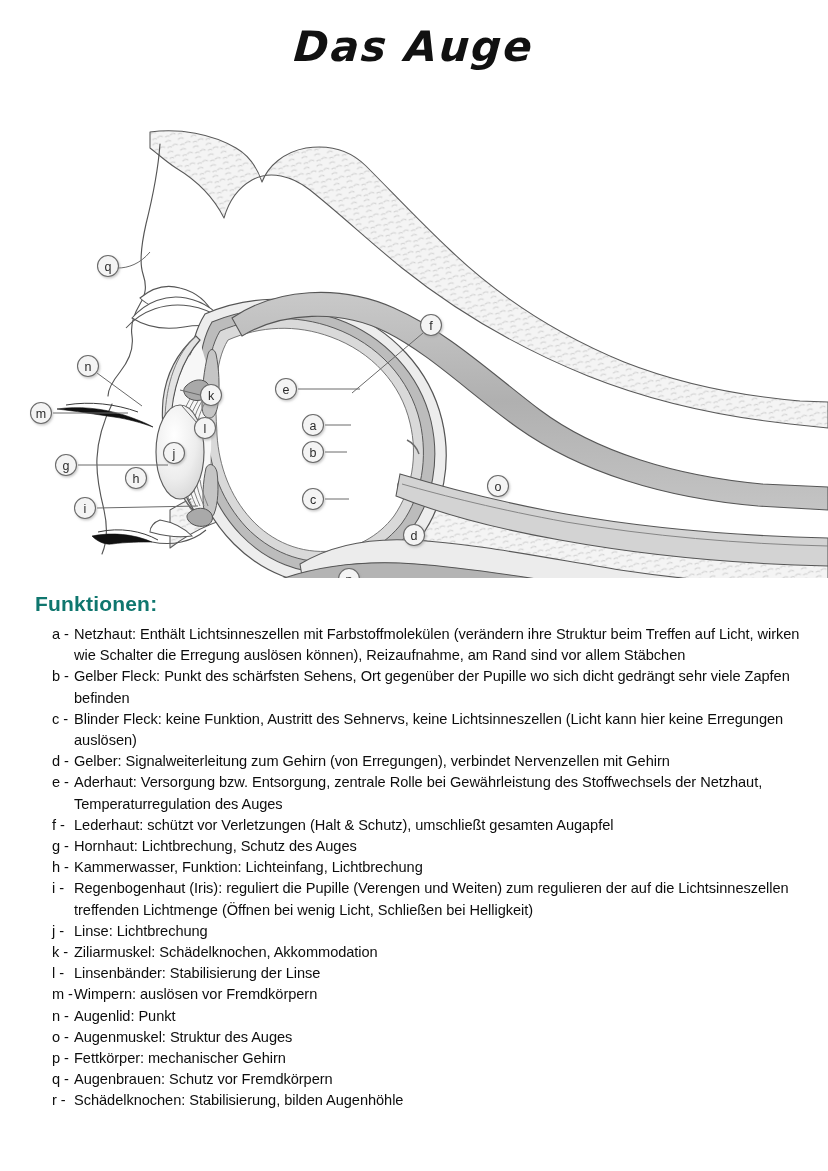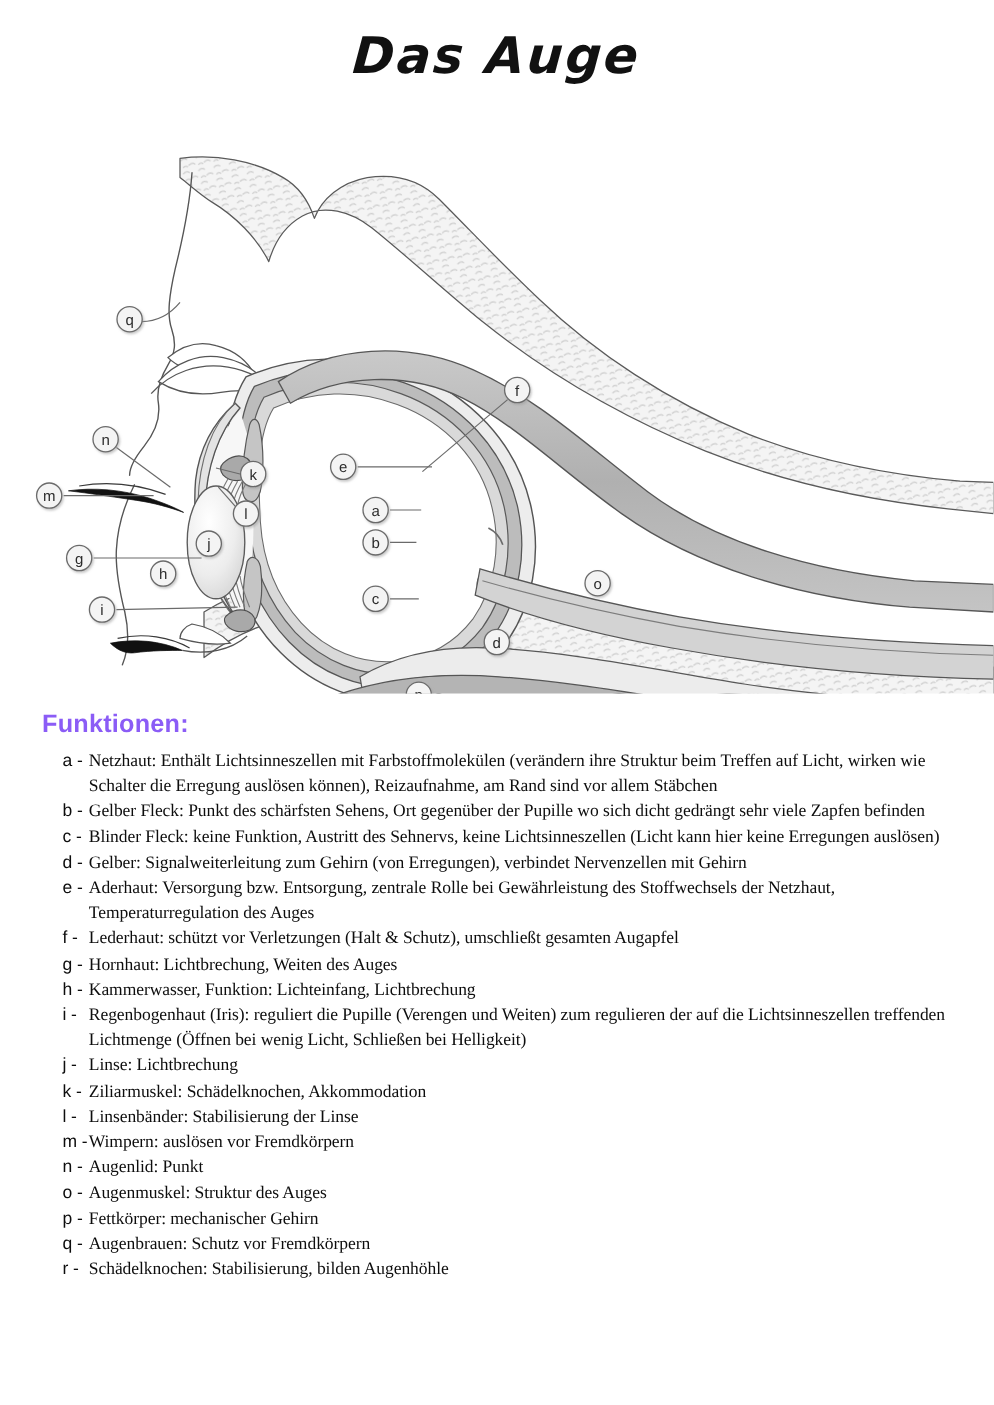--- a/index.html
+++ b/index.html
@@ -45,21 +45,21 @@
   .figure svg { display: block; }
 
   
   .section-heading {
     position: absolute;
     left: 35px;
     top: 592px;
     font-size: 21px;
     font-weight: 700;
     letter-spacing: .2px;
-    color: #8b5cf6;
+    color: #0f766e;
   }
 
   .func-list {
     position: absolute;
     left: 52px;
     top: 624px;
     width: 760px;
   }
   .func-item {
     display: flex;
@@ -69,21 +69,20 @@
     letter-spacing: -0.05px;
     margin-bottom: 0px;
   }
   .func-key {
     flex: 0 0 22px;
     text-align: left;
     white-space: pre;
   }
   .func-text {
     flex: 1 1 auto;
-    font-family: Liberation Serif, serif;
   }
 </style>
 </head>
 <body>
 
 <div class="page-title">Das Auge</div>
 
 <div class="figure">
 <svg width="828" height="460" viewBox="0 0 828 460" xmlns="http://www.w3.org/2000/svg">
   <defs>
@@ -399,21 +398,21 @@
     <div class="func-item">
       <span class="func-key">e -</span>
       <span class="func-text">Aderhaut: Versorgung bzw. Entsorgung, zentrale Rolle bei Gewährleistung des Stoffwechsels der Netzhaut, Temperaturregulation des Auges</span>
     </div>
     <div class="func-item">
       <span class="func-key">f -</span>
       <span class="func-text">Lederhaut: schützt vor Verletzungen (Halt &amp; Schutz), umschließt gesamten Augapfel</span>
     </div>
     <div class="func-item">
       <span class="func-key">g -</span>
-      <span class="func-text">Hornhaut: Lichtbrechung, Weiten des Auges</span>
+      <span class="func-text">Hornhaut: Lichtbrechung, Schutz des Auges</span>
     </div>
     <div class="func-item">
       <span class="func-key">h -</span>
       <span class="func-text">Kammerwasser, Funktion: Lichteinfang, Lichtbrechung</span>
     </div>
     <div class="func-item">
       <span class="func-key">i -</span>
       <span class="func-text">Regenbogenhaut (Iris): reguliert die Pupille (Verengen und Weiten) zum regulieren der auf die Lichtsinneszellen treffenden Lichtmenge (Öffnen bei wenig Licht, Schließen bei Helligkeit)</span>
     </div>
     <div class="func-item">

